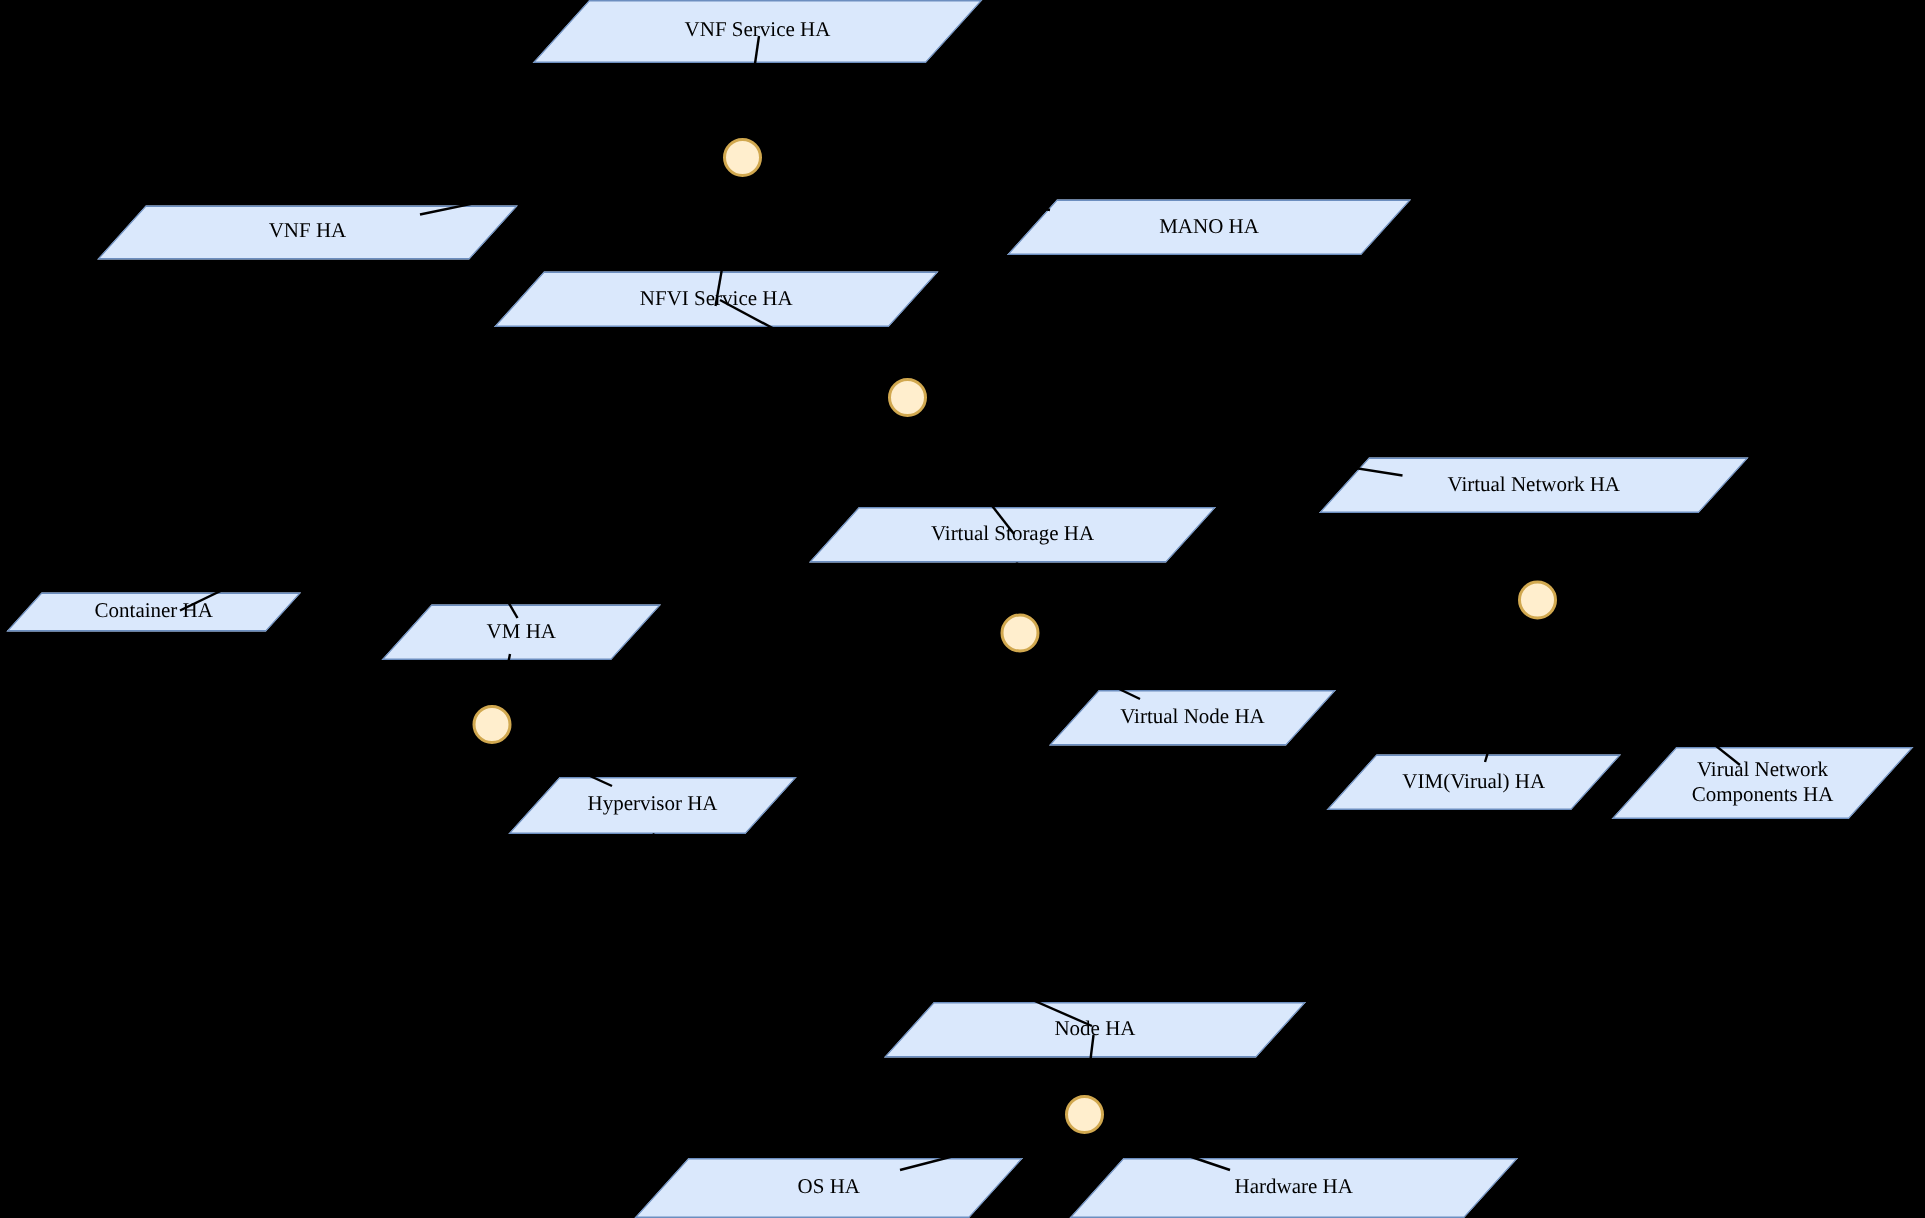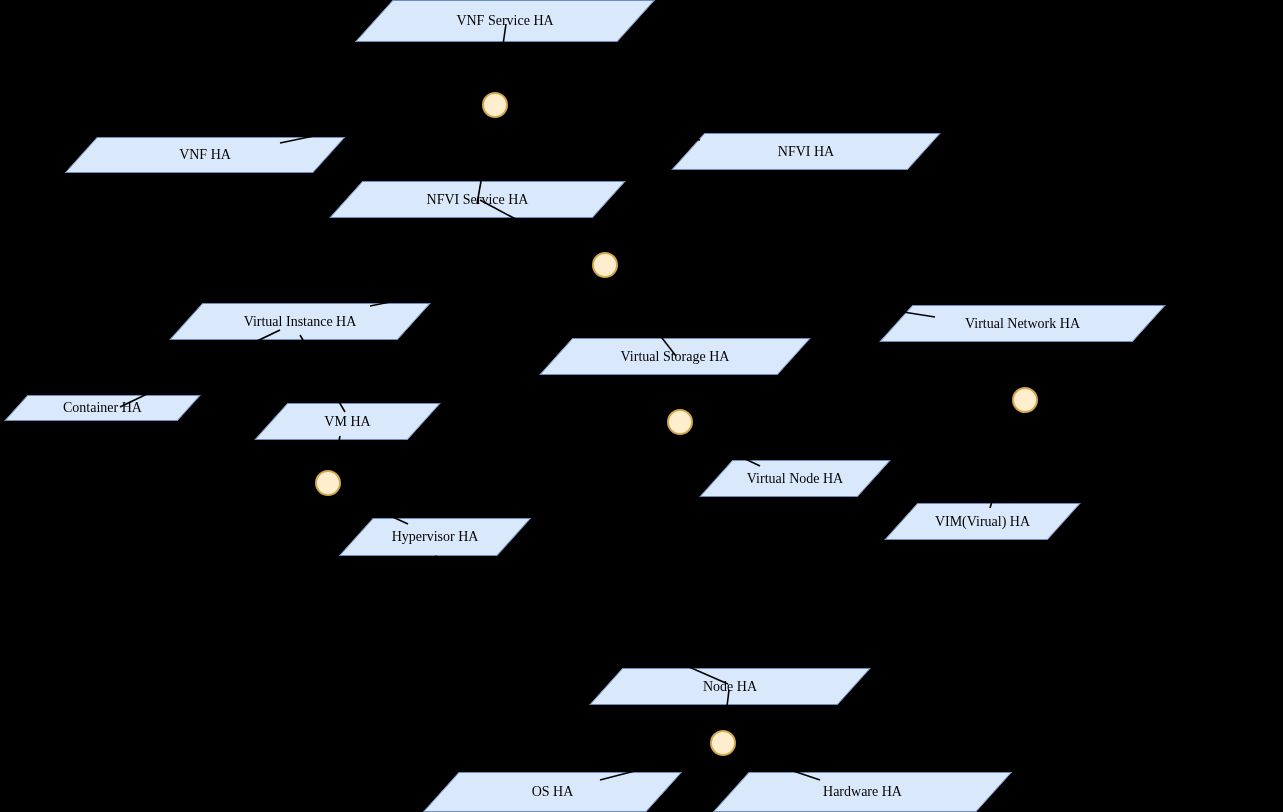--- a/index.html
+++ b/index.html
@@ -71,32 +71,28 @@
     <div class="label">VNF Service HA</div>
   </div>
 
   <div class="node" style="left:81px;top:137px;width:248px;height:36px">
     <div class="shape"></div>
     <div class="label">VNF HA</div>
   </div>
 
   <div class="node" style="left:688px;top:133px;width:236px;height:37px">
     <div class="shape"></div>
-    <div class="label">NFVI HA</div>
+    <div class="label">MANO HA</div>
   </div>
 
   <div class="node" style="left:346px;top:181px;width:263px;height:37px">
     <div class="shape"></div>
     <div class="label">NFVI Service HA</div>
   </div>
 
-  <div class="node" style="left:186px;top:303px;width:228px;height:37px">
-    <div class="shape"></div>
-    <div class="label">Virtual Instance HA</div>
-  </div>
 
   <div class="node" style="left:896px;top:305px;width:253px;height:37px">
     <div class="shape"></div>
     <div class="label">Virtual Network HA</div>
   </div>
 
   <div class="node" style="left:556px;top:338px;width:238px;height:37px">
     <div class="shape"></div>
     <div class="label">Virtual Storage HA</div>
   </div>
@@ -115,20 +111,25 @@
   <div class="node" style="left:716px;top:460px;width:158px;height:37px">
     <div class="shape"></div>
     <div class="label">Virtual Node HA</div>
   </div>
 
   <div class="node" style="left:901px;top:503px;width:163px;height:37px">
     <div class="shape"></div>
     <div class="label">VIM(Virual) HA</div>
   </div>
 
+  <div class="node" style="left:1096px;top:498px;width:158px;height:48px">
+    <div class="shape"></div>
+    <div class="label">Virual Network
+Components HA</div>
+  </div>
 
 
   <div class="node" style="left:356px;top:518px;width:158px;height:38px">
     <div class="shape"></div>
     <div class="label">Hypervisor HA</div>
   </div>
 
   <div class="node" style="left:606px;top:668px;width:248px;height:37px">
     <div class="shape"></div>
     <div class="label">Node HA</div>

